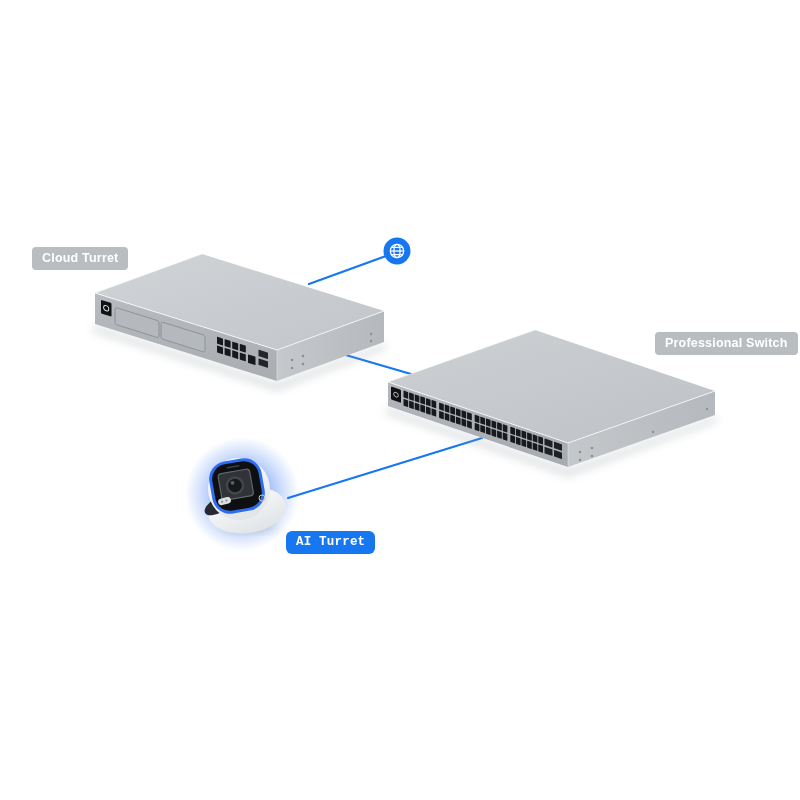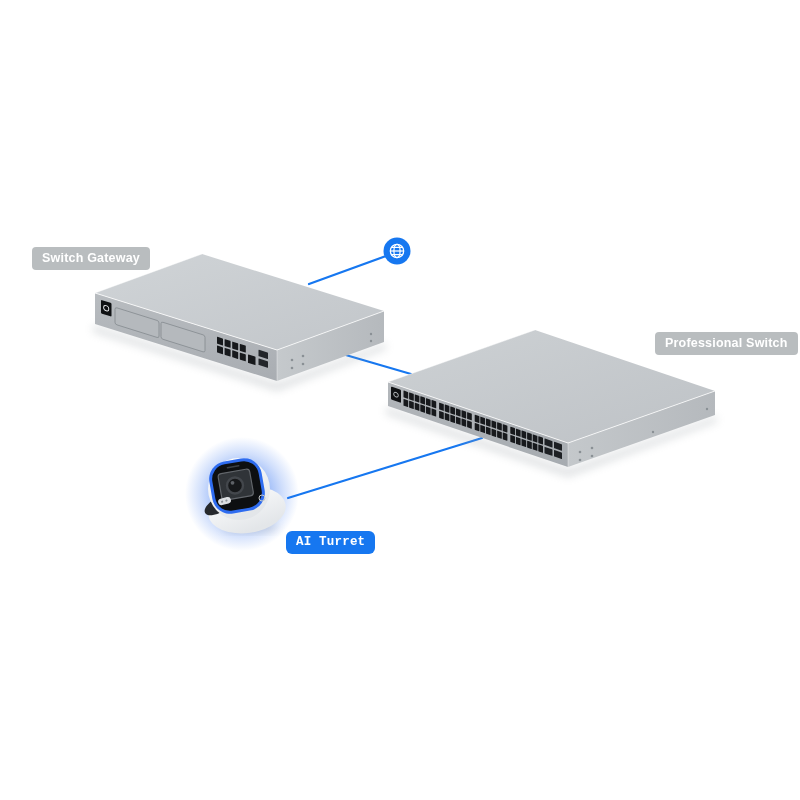--- a/index.html
+++ b/index.html
@@ -216,17 +216,17 @@
     <circle cx="232.5" cy="482.8" r="1.9" fill="#6b7075" opacity="0.85"></circle>
     <g transform="rotate(-15 224 501)">
       <rect x="218" y="498" width="13" height="6.5" rx="3.2" fill="#dcdfe2"></rect>
       <circle cx="222" cy="501.2" r="1.1" fill="#8c9196"></circle>
       <circle cx="226.5" cy="501.2" r="1.1" fill="#8c9196"></circle>
     </g>
     <circle cx="262" cy="498" r="3" fill="none" stroke="#c3c7ca" stroke-width="1"></circle>
   </g>
 </svg>
 
-<div class="badge badge-gray" style="left:32px;top:247px;">Switch Gateway</div>
+<div class="badge badge-gray" style="left:32px;top:247px;">Cloud Turret</div>
 
 <div class="badge badge-gray" style="left:655px;top:332px;">Professional Switch</div>
 
 <div class="badge badge-blue" style="left:286px;top:531px;font-family:Liberation Mono, monospace;">AI Turret</div>
 
 </body></html>

